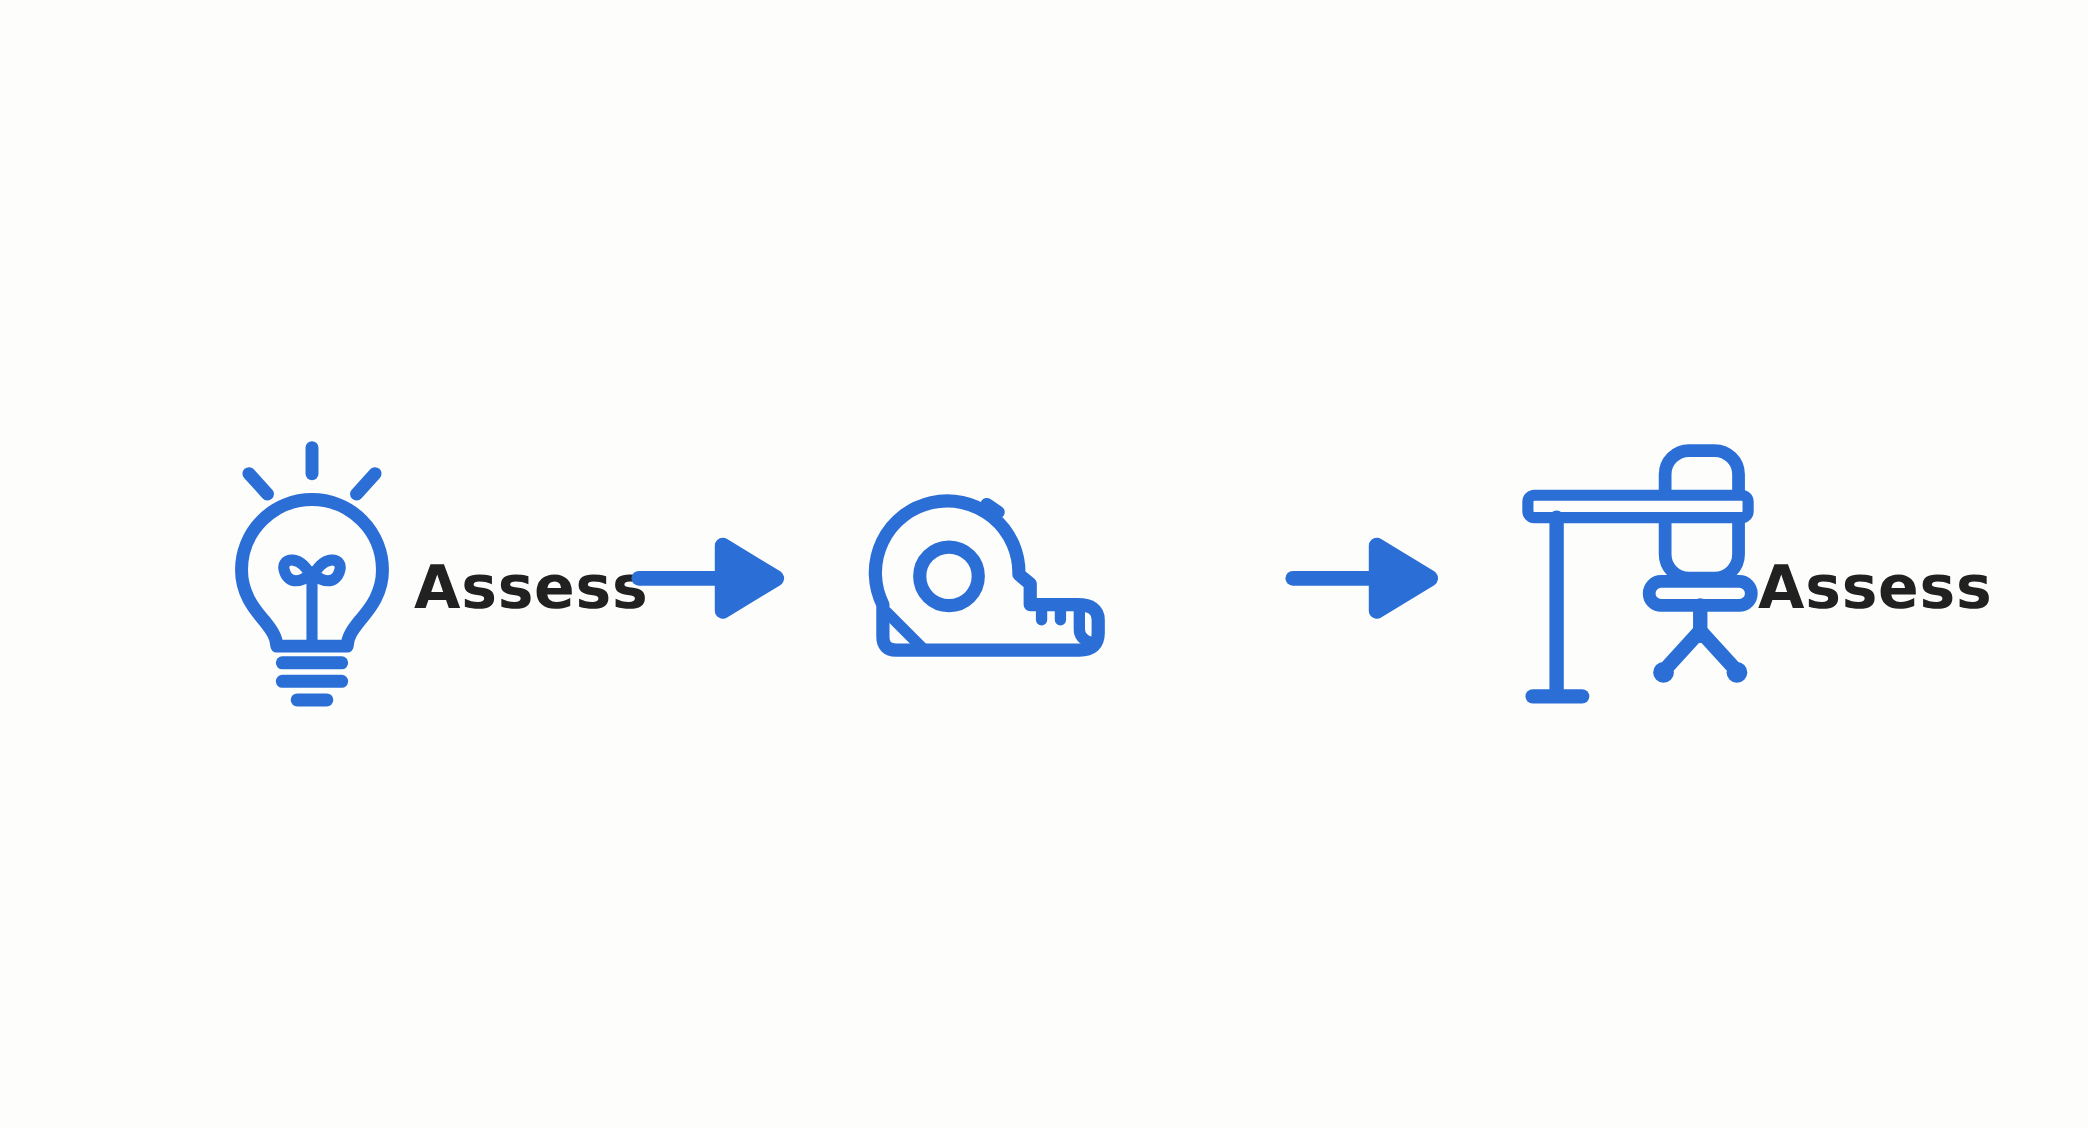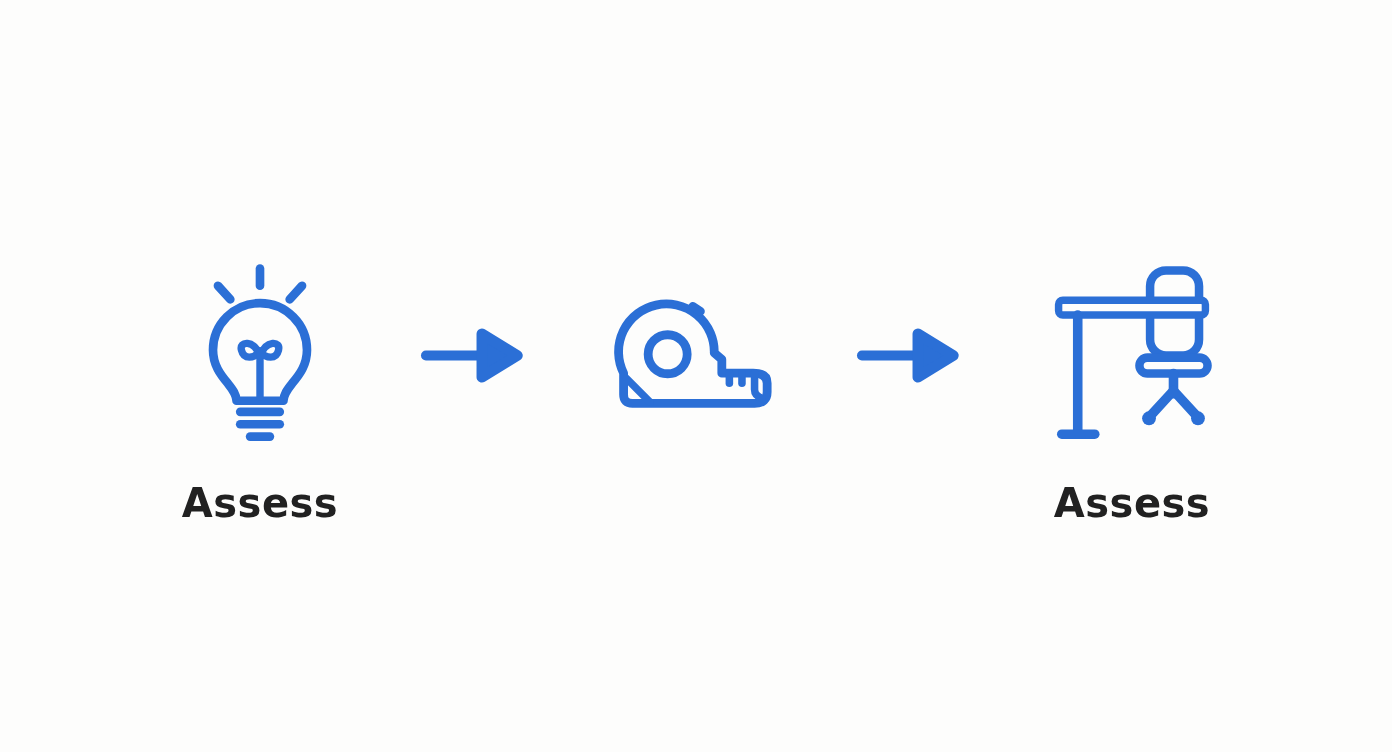--- a/index.html
+++ b/index.html
@@ -24,21 +24,20 @@
   }
   .flow {
     display: flex;
     align-items: flex-start;
     justify-content: center;
     padding-top: 18px;
   }
   .step {
     width: 240px;
     display: flex;
-    flex-direction: column;
     align-items: center;
   }
   .icon-area {
     height: 222px;
     display: flex;
     align-items: center;
     justify-content: center;
     color: var(--accent);
   }
   .step-label {

